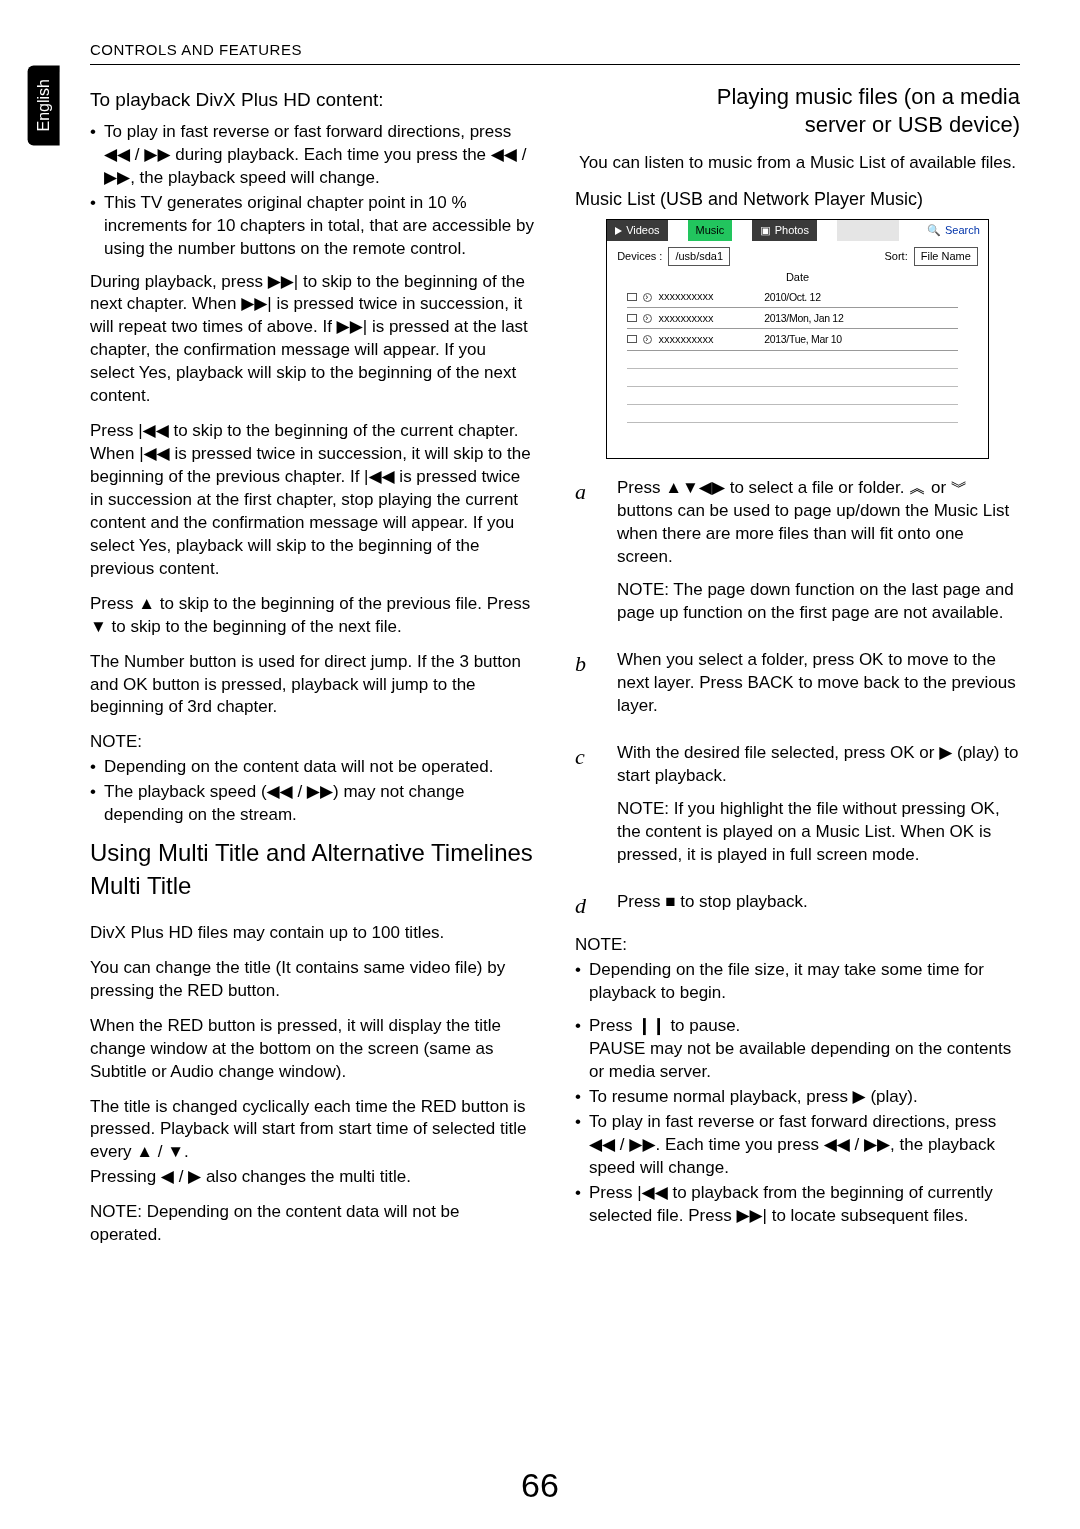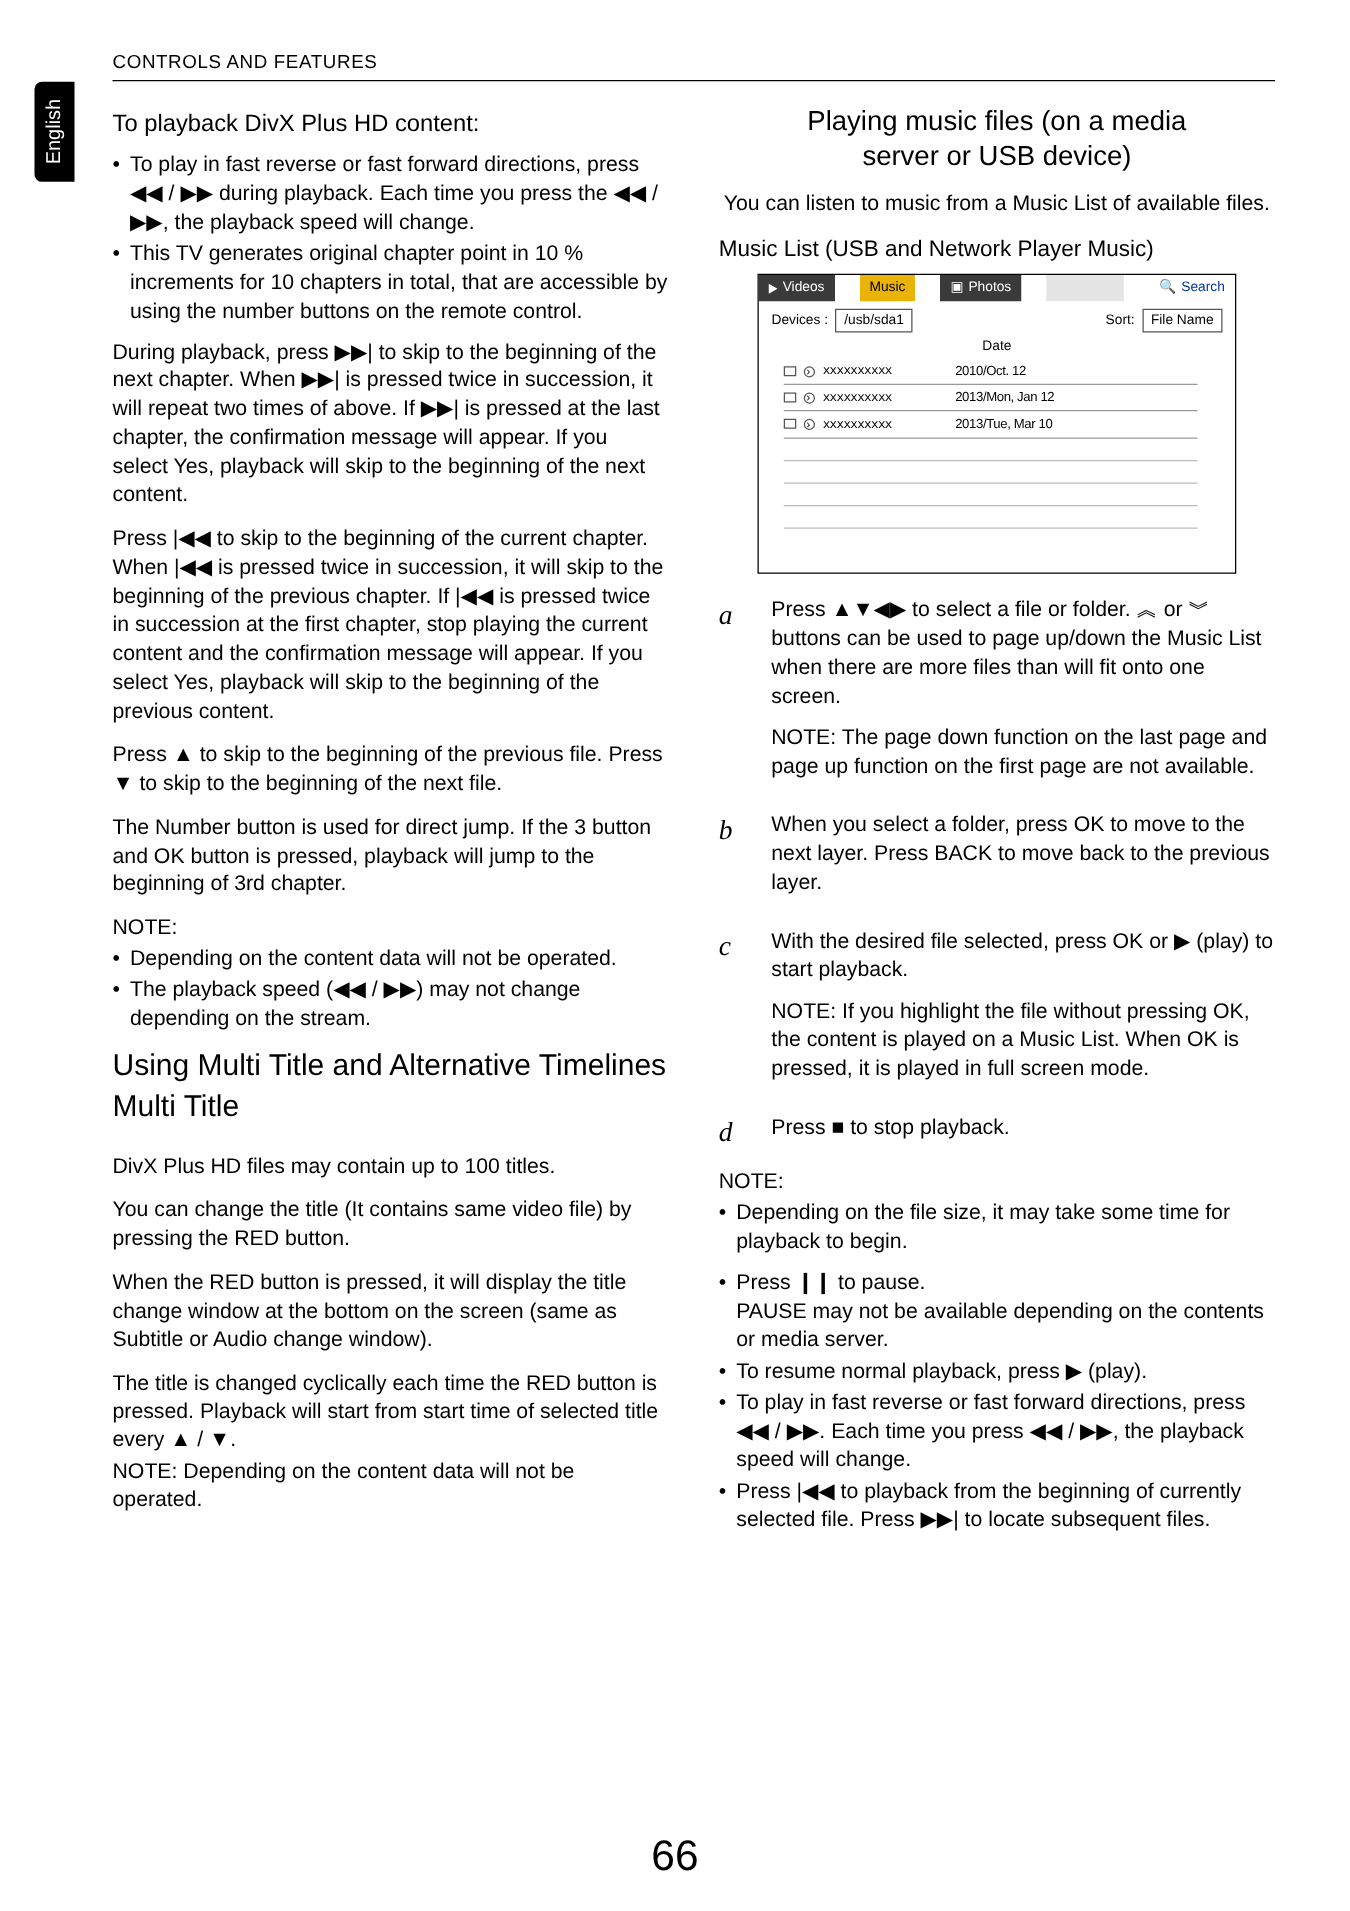--- a/index.html
+++ b/index.html
@@ -50,40 +50,40 @@
     font-size: 19px;
     margin-bottom: 8px;
     margin-top: 4px;
   }
   .ul { list-style: none; margin-bottom: 10px; }
   .ul li { position: relative; padding-left: 14px; margin-bottom: 2px; }
   .ul li::before { content: "•"; position: absolute; left: 0; }
   p { margin-bottom: 12px; }
   .note-lead { margin-bottom: 2px; }
   .section-title {
-    text-align: center;
+    text-align: right;
     font-size: 22px;
     margin-bottom: 14px;
     line-height: 1.25;
   }
   .center-p { text-align: center; }
   .music-box {
     border: 1px solid #000;
     margin: 8px auto 18px auto;
     width: 86%;
     font-size: 12px;
     background: #fff;
     height: 240px;
     position: relative;
   }
   .mb-tabs { display:flex; align-items:stretch;gap:20px; }
   .mb-tab {
     display:flex; align-items:center; gap:4px;
     padding: 3px 8px;
-    background:#eab308;
+    background:#22c55e;
     font-size:11px;
     white-space:nowrap;
   }
   .mb-tab.dark { background:#3a3a3a; color:#fff; }
   .mb-tab.blue { color:#0033aa; }
   .mb-tab-spacer { flex:1; background:#e5e5e5; }
   .mb-row { display:flex; align-items:center; gap:6px; padding: 6px 10px 2px 10px; font-size:11px; }
   .mb-field { border:1px solid #555; padding:1px 6px; min-width:60px; display:inline-block; font-size:11px; }
   .mb-sub { text-align:center; font-size:11px; padding-top:2px; }
   .mb-listarea { padding: 2px 30px 0 20px; }
@@ -135,20 +135,21 @@
       <ul class="ul">
         <li>Depending on the content data will not be operated.</li>
         <li>The playback speed (◀◀ / ▶▶) may not change depending on the stream.</li>
       </ul>
 
       <div class="subhead subhead-mt">Using Multi Title and Alternative Timelines Multi Title</div>
       <p>DivX Plus HD files may contain up to 100 titles.</p>
       <p>You can change the title (It contains same video file) by pressing the RED button.</p>
       <p>When the RED button is pressed, it will display the title change window at the bottom on the screen (same as Subtitle or Audio change window).</p>
       <p style="margin-bottom:2px">The title is changed cyclically each time the RED button is pressed. Playback will start from start time of selected title every ▲ / ▼.</p>
+      <p>Pressing ◀ / ▶ also changes the multi title.</p>
       <p>NOTE: Depending on the content data will not be operated.</p>
     </div>
 
     <div class="col">
       <div class="section-title">
         <span>Playing music files (on a media</span><br>
         <span>server or USB device)</span>
       </div>
 
       <p class="center-p">You can listen to music from a Music List of available files.</p>

